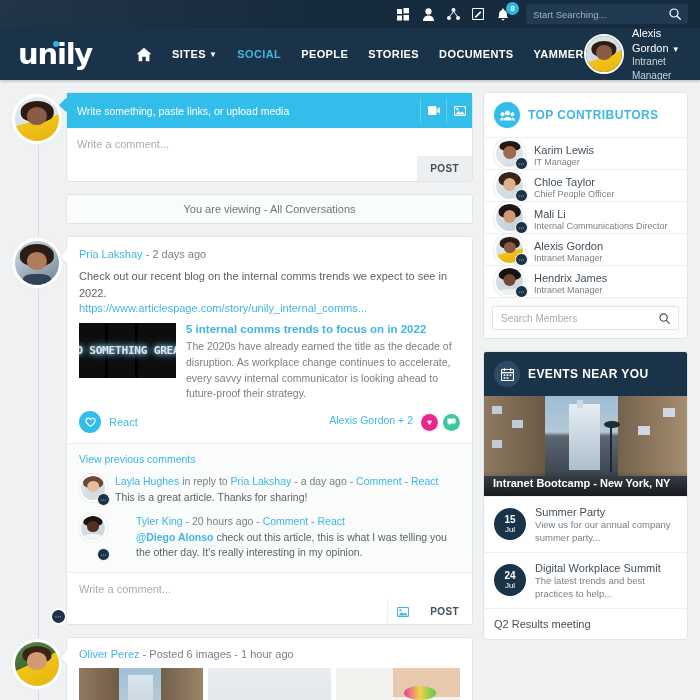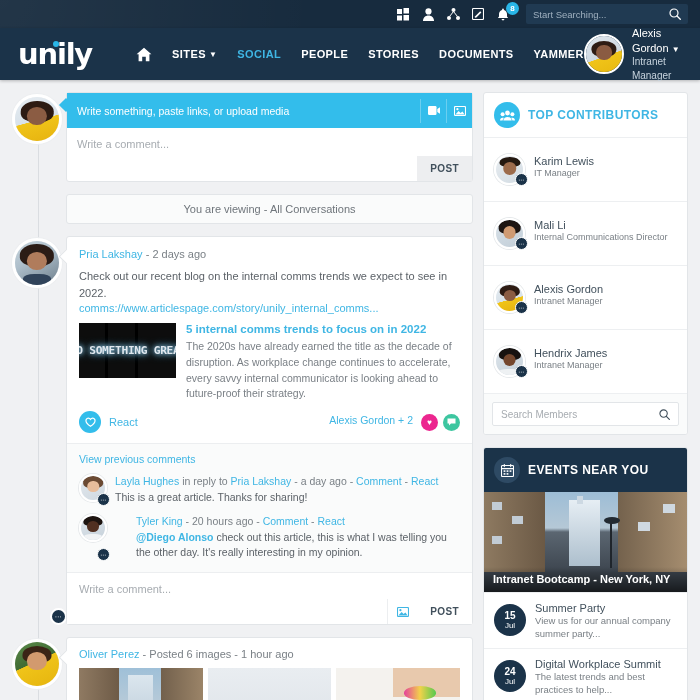--- a/index.html
+++ b/index.html
@@ -352,22 +352,22 @@
   }
   .w-ico-circle-d {
     width: 26px; height: 26px; border-radius: 50%;
     background: #2e4a64;
     display: flex; align-items: center; justify-content: center;
     color: #fff; flex: 0 0 26px;
   }
   .w-title-white { color: #fff; font-size: 12px; font-weight: 700; letter-spacing: 0.4px; }
 
   .contrib {
-    display: flex; align-items: flex-start; gap: 9px;
-    padding: 16px 10px;
+    display: flex; align-items: flex-end; gap: 9px;
+    padding: 0 10px;
     border-top: 1px solid #edeff1;
   }
   .contrib-av-wrap { position: relative; width: 31px; flex: 0 0 31px; }
   .contrib-av {
     width: 31px; height: 31px; border-radius: 50%;
     overflow: hidden; border: 2px solid #fff;
     box-shadow: 0 0 0 1px #e6e9eb;
   }
   .contrib-name { font-size: 11px; color: #41505c; line-height: 1.3; }
   .contrib-role { font-size: 9px; color: #7a8086; line-height: 1.3; }
@@ -559,21 +559,21 @@
         <div class="av-badge">⋯</div>
       </div>
       <div class="feed-body">
         <div class="card arrow">
           <div class="post-inner">
             <div class="post-meta">
               <span class="author">Pria Lakshay</span>
               <span>- 2 days ago</span>
             </div>
             <div class="post-text">Check out our recent blog on the internal comms trends we expect to see in 2022.</div>
-            <a class="post-link">comms://www.articlespage.com/story/unily_internal_comms...</a>
+            <a class="post-link">https://www.articlespage.com/story/unily_internal_comms...</a>
             <div class="link-preview">
               <div class="lp-thumb">
                 <span class="bar1"></span>
                 <span class="bar2"></span>
                 <span class="neon">DO SOMETHING GREAT</span>
               </div>
               <div style="flex:1;min-width:0;">
                 <div class="lp-title">5 internal comms trends to focus on in 2022</div>
                 <div class="lp-desc">The 2020s have already earned the title as the decade of disruption. As workplace change continues to accelerate, every savvy internal communicator is looking ahead to future-proof their strategy.</div>
               </div>
@@ -734,20 +734,35 @@
               </div>
           </div>
           <div class="cmt-badge" style="border-color:#fff;">⋯</div>
         </div>
         <div>
           <div class="contrib-name">Karim Lewis</div>
           <div class="contrib-role">IT Manager</div>
         </div>
       </div>
 
+      <div class="contrib">
+        <div class="contrib-av-wrap">
+          <div class="contrib-av">
+            <div class="ph-img" style="background:linear-gradient(150deg,#e2e8ed,#cdd7df);">
+                <div style="position:absolute;left:50%;top:0%;transform:translateX(-50%);width:84%;height:52%;border-radius:50% 50% 40% 40%;background:#3a2417;"></div>
+                <div style="position:absolute;left:50%;top:24%;transform:translateX(-50%);width:48%;height:46%;border-radius:48%;background:#e0b08b;"></div>
+              </div>
+          </div>
+          <div class="cmt-badge" style="border-color:#fff;">⋯</div>
+        </div>
+        <div>
+          <div class="contrib-name">Chloe Taylor</div>
+          <div class="contrib-role">Chief People Officer</div>
+        </div>
+      </div>
 
       <div class="contrib">
         <div class="contrib-av-wrap">
           <div class="contrib-av">
             <div class="ph-img" style="background:linear-gradient(150deg,#d9e2e9,#c2ced8);">
                 <div style="position:absolute;left:50%;top:0%;transform:translateX(-50%);width:84%;height:50%;border-radius:50% 50% 38% 38%;background:#1d1512;"></div>
                 <div style="position:absolute;left:50%;top:24%;transform:translateX(-50%);width:48%;height:46%;border-radius:48%;background:#cf9a72;"></div>
               </div>
           </div>
           <div class="cmt-badge" style="border-color:#fff;">⋯</div>

